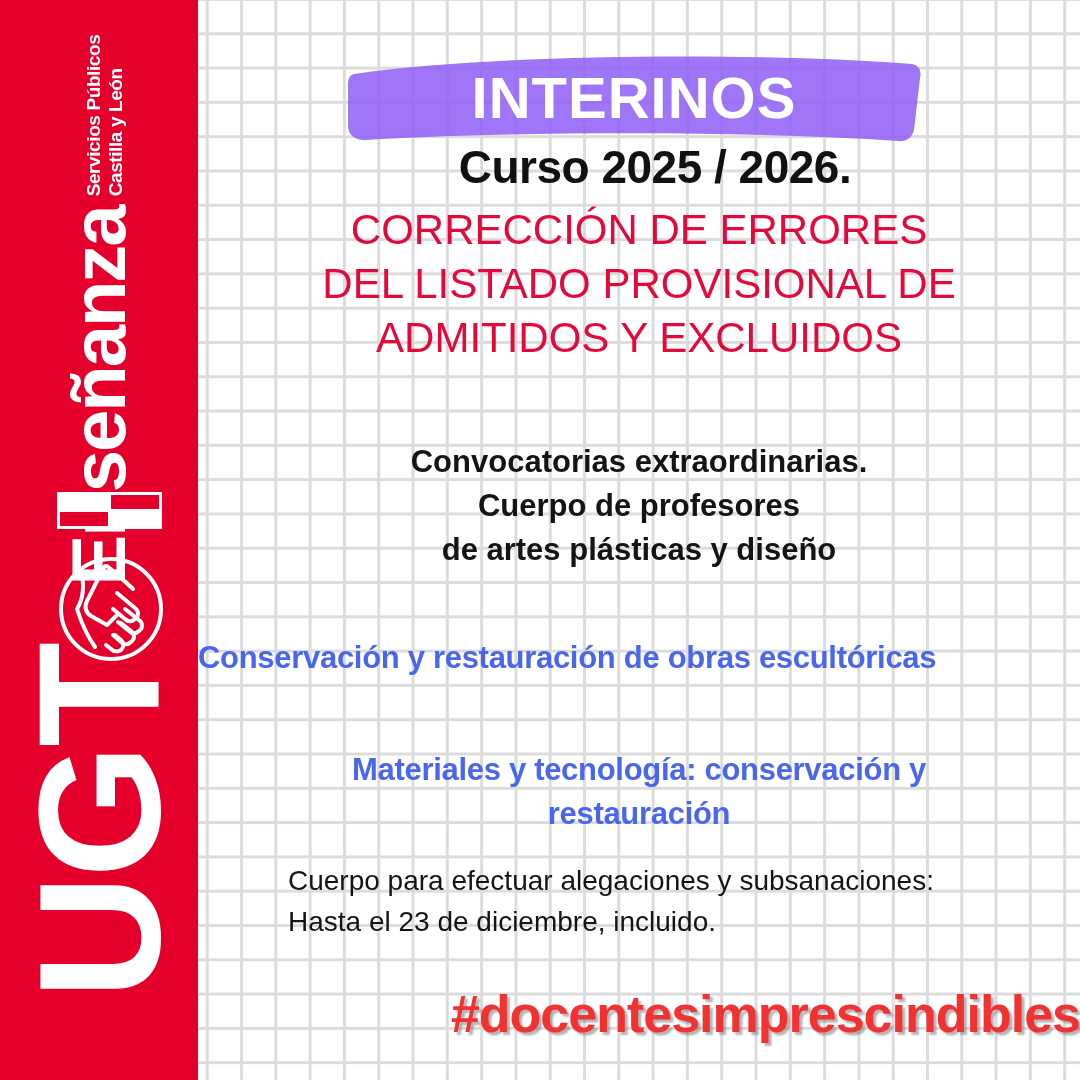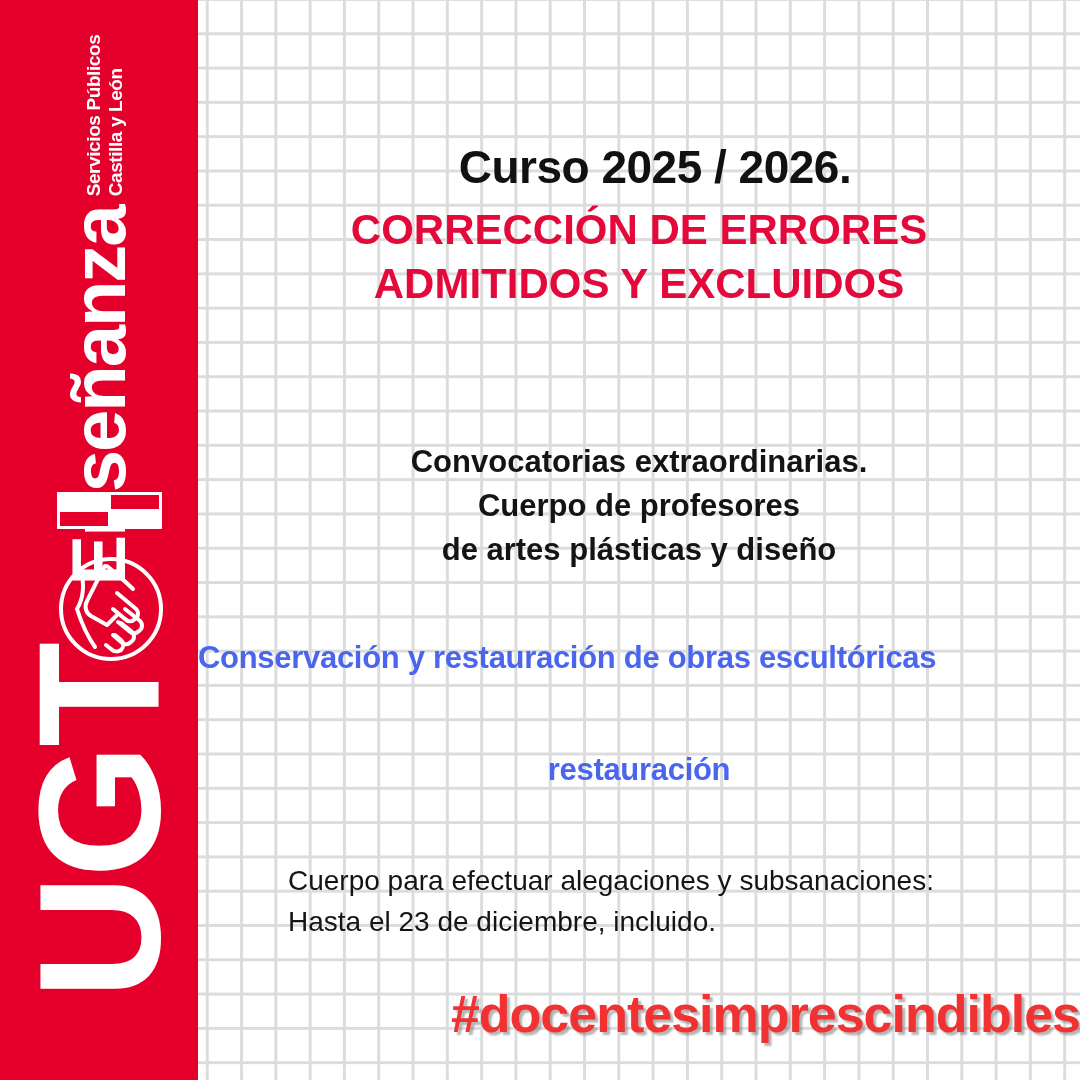--- a/index.html
+++ b/index.html
@@ -173,21 +173,21 @@
     padding-left: 16px;
   }
 
   .headline {
     position: absolute;
     left: 0; top: 203px;
     width: 882px;
     text-align: center;
     color: #E4093B;
     font-size: 42px;
-    font-weight: bold;
+    font-weight: normal;
     line-height: 1.28;
     letter-spacing: 0px;
   }
   .headline div { white-space: nowrap; }
 
   .body-block {
     position: absolute;
     left: 0; top: 440px;
     width: 882px;
     text-align: center;
@@ -280,37 +280,45 @@
           <path d="M60 82 L66 87 C69 90, 69 94, 66 97 C63 99, 59 99, 56 96 L51 92"></path>
         </g>
       </svg>
     </div>
 
     <div class="ugt">UGT</div>
   </div>
 
   <div class="content">
 
+    <div class="banner-wrap">
+      <svg class="banner-svg" viewBox="0 0 580 90" preserveAspectRatio="none">
+        <path d="M10 22 C140 2, 420 0, 568 12 C574 13, 578 18, 576 26 L570 78 C568 86, 562 90, 554 89 C400 78, 150 80, 22 88 C12 89, 4 83, 4 74 L4 32 C4 26, 6 23, 10 22 Z" fill="#8B5CF6" opacity="0.84"></path>
+      </svg>
+      <div class="banner-text">INTERINOS</div>
+    </div>
 
     <div class="curso-line">Curso 2025 / 2026.</div>
 
     <div class="headline">
       <div>CORRECCIÓN DE ERRORES</div>
+      <div>DEL LISTADO PROVISIONAL DE</div>
       <div>ADMITIDOS Y EXCLUIDOS</div>
     </div>
 
     <div class="body-block">
       <div>Convocatorias extraordinarias.</div>
       <div>Cuerpo de profesores</div>
       <div>de artes plásticas y diseño</div>
     </div>
 
     <div class="spec-1">Conservación y restauración de obras escultóricas</div>
 
     <div class="spec-2">
+      <div>Materiales y tecnología: conservación y</div>
       <div>restauración</div>
     </div>
 
     <div class="plazo">
       <div>Cuerpo para efectuar alegaciones y subsanaciones:</div>
       <div>Hasta el 23 de diciembre, incluido.</div>
     </div>
 
     <div class="hashtag">#docentesimprescindibles</div>
   </div>

